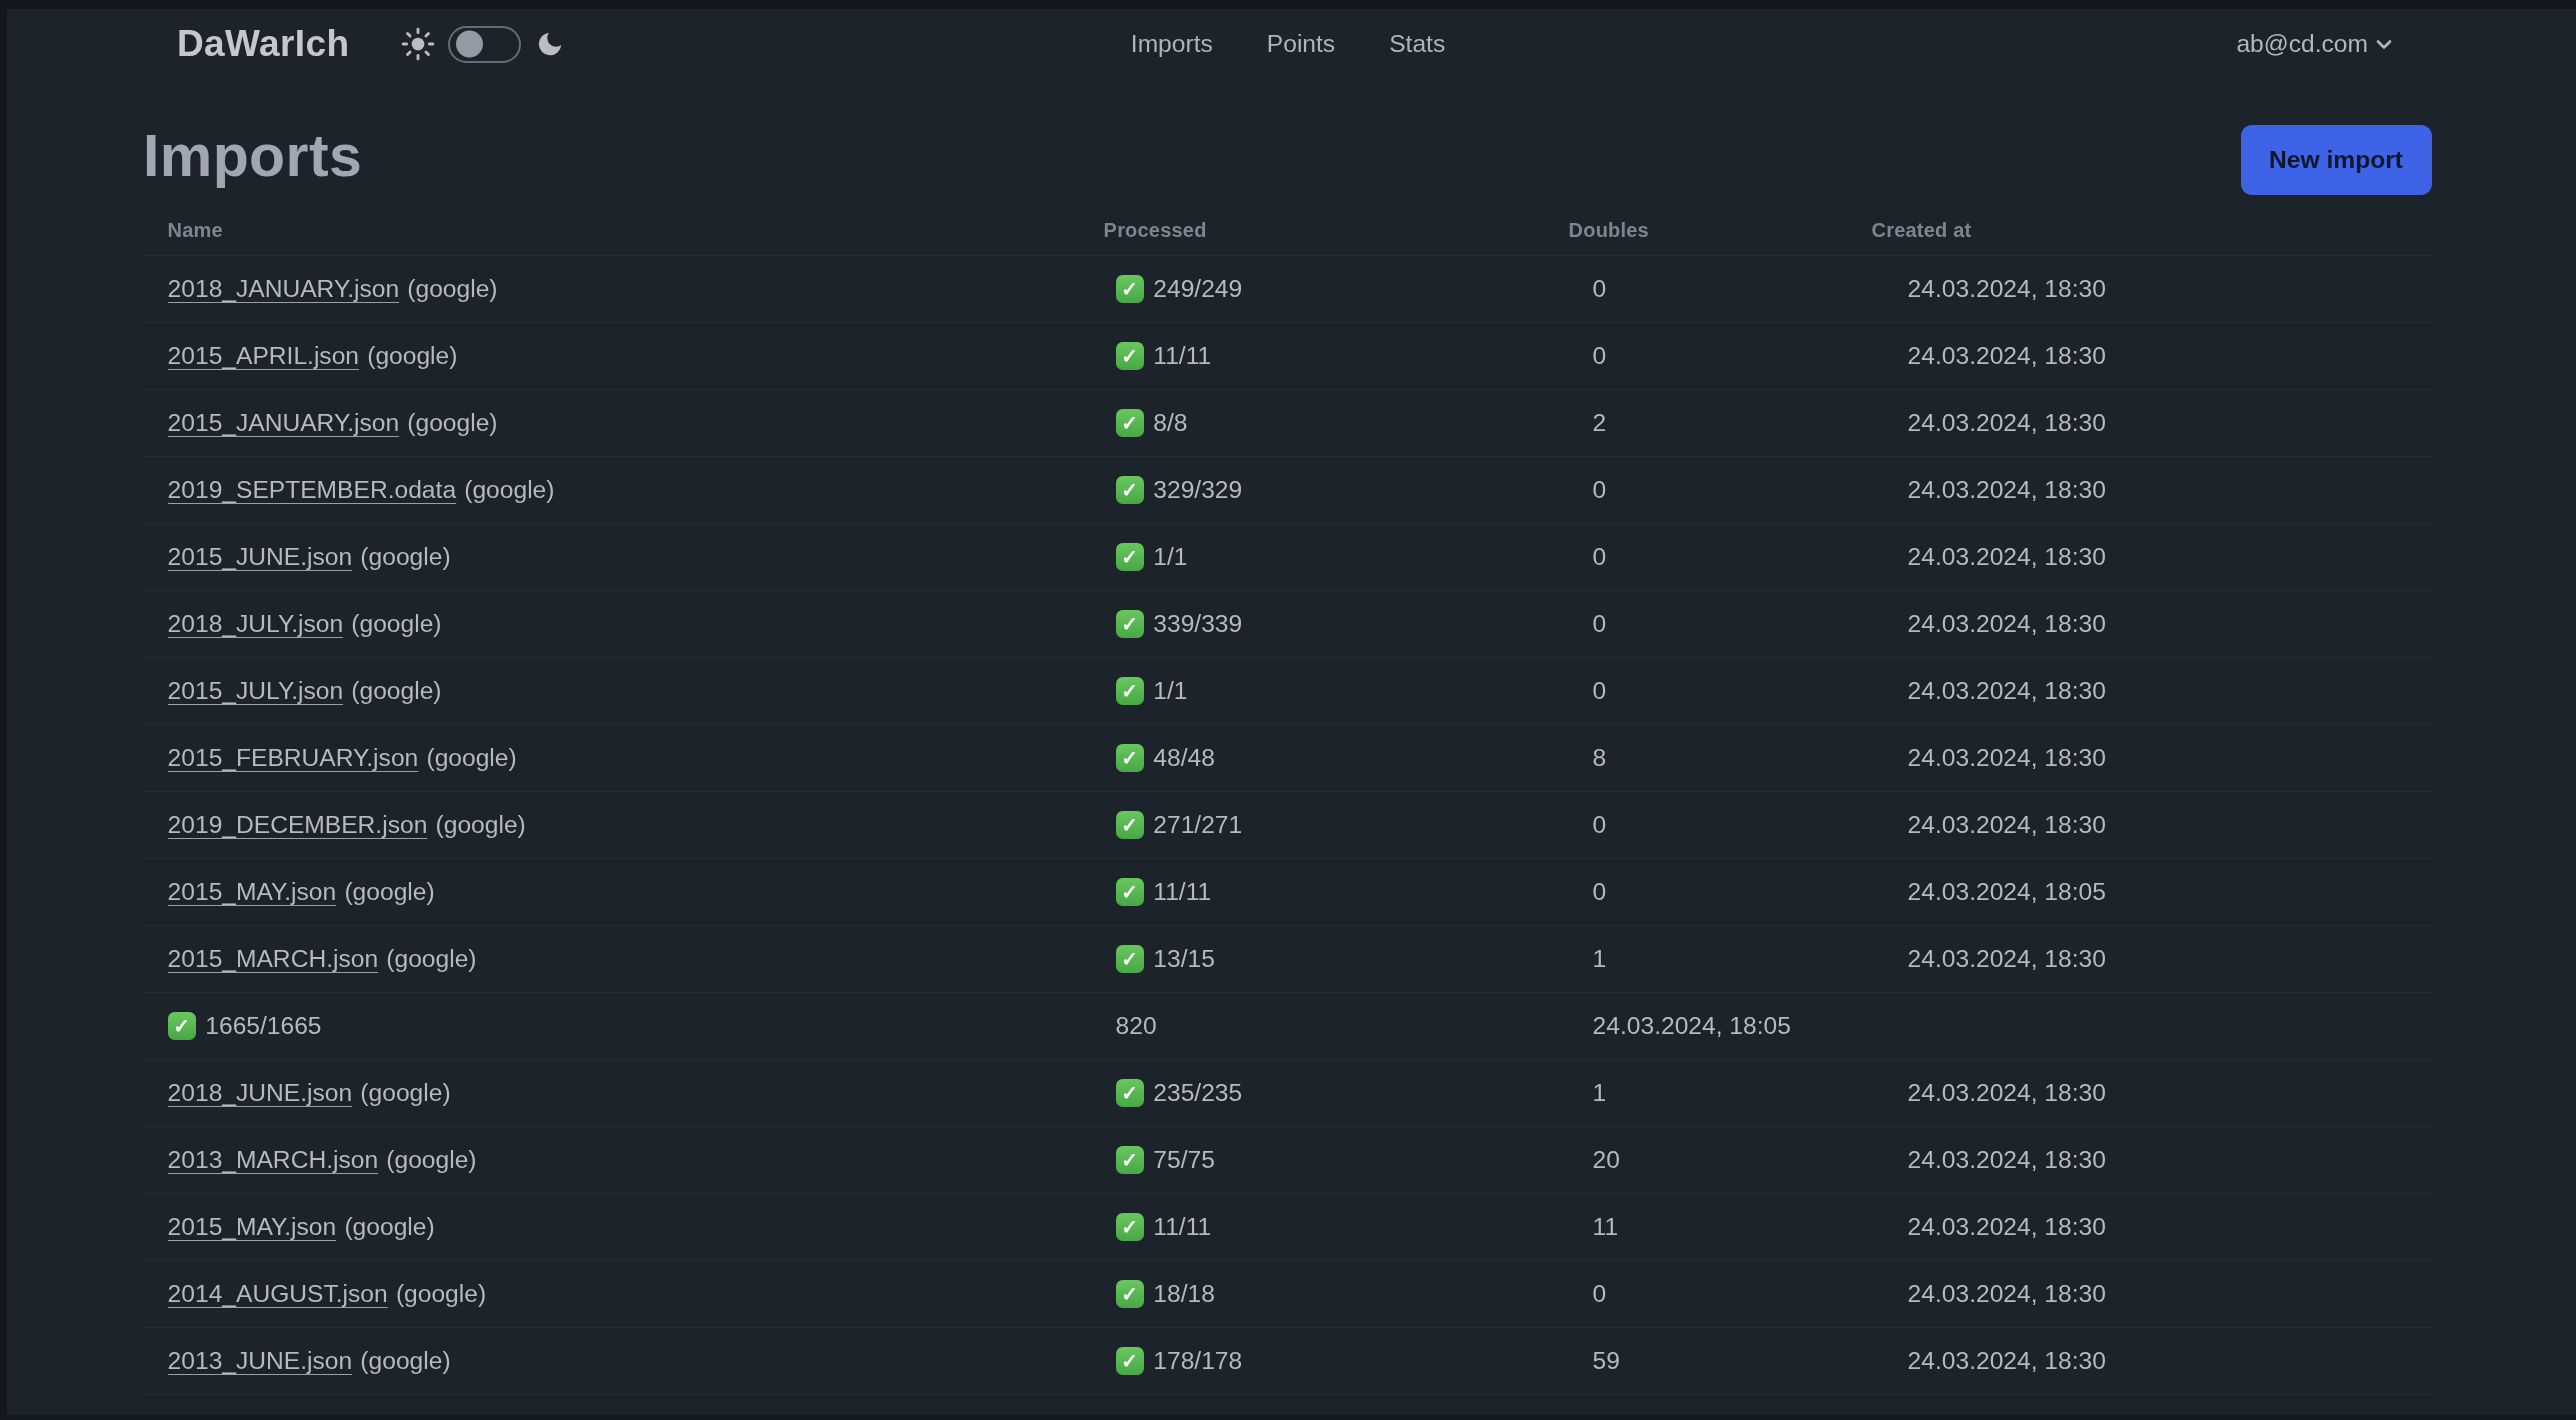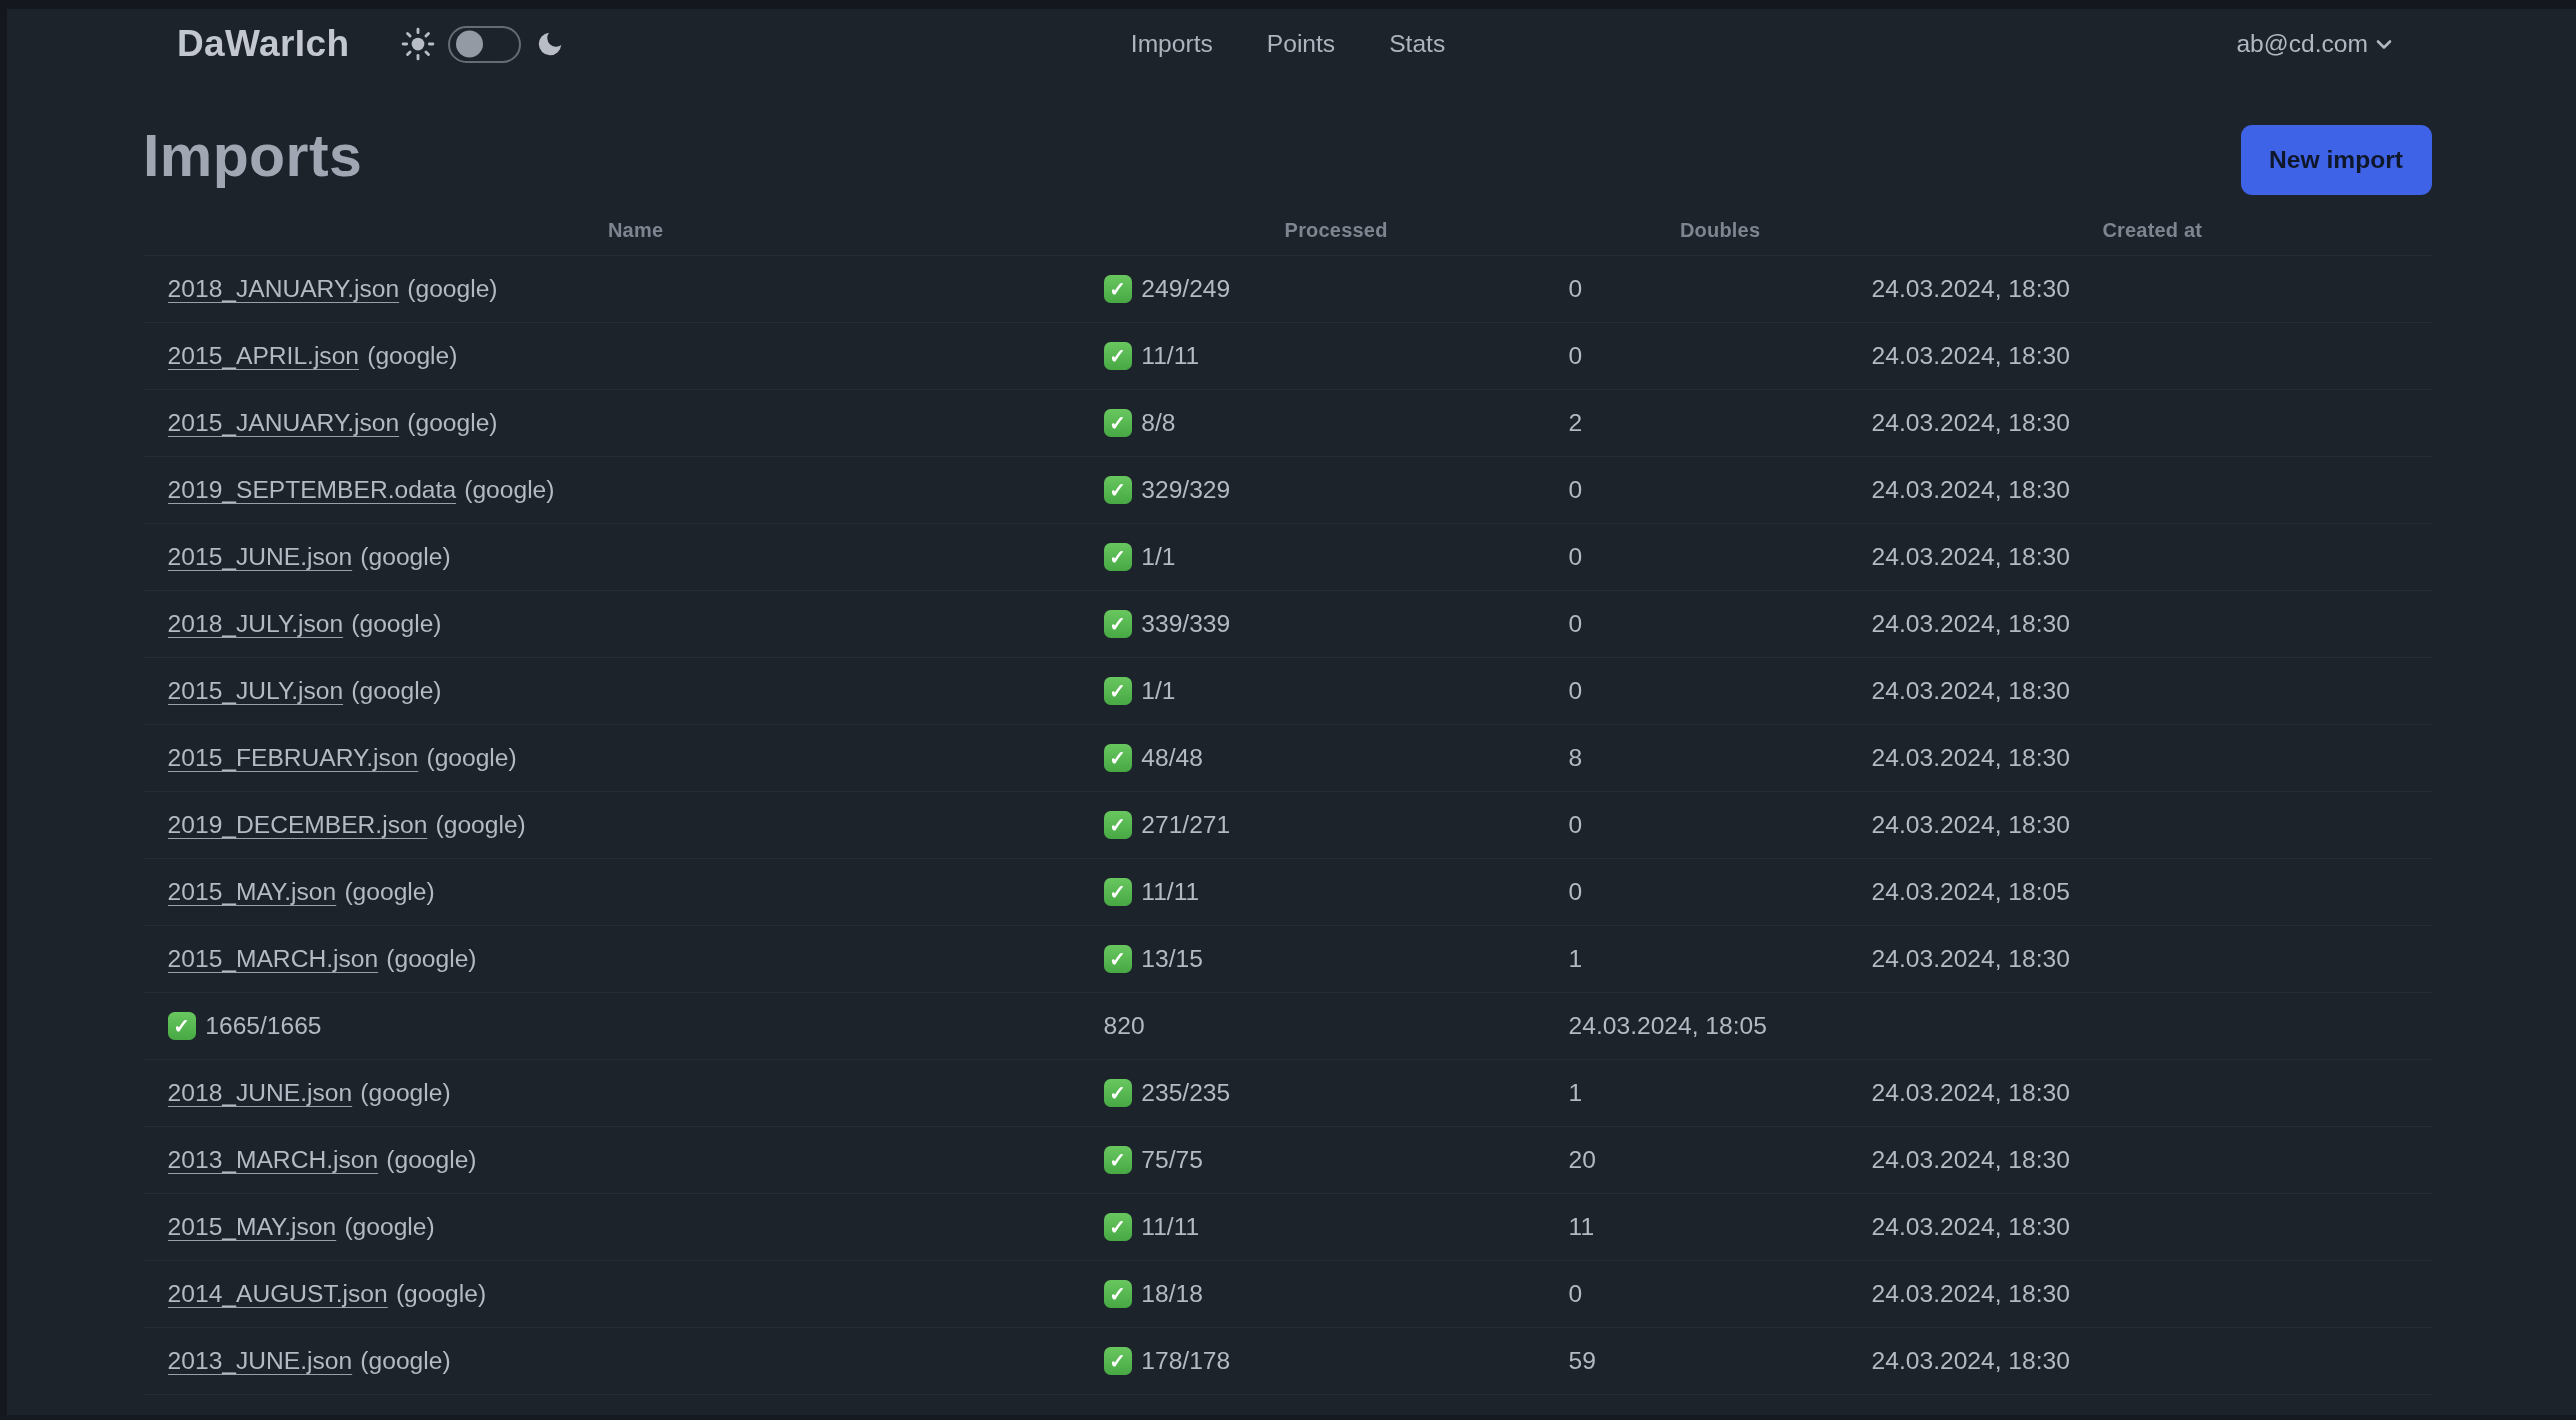--- a/index.html
+++ b/index.html
@@ -90,26 +90,25 @@
     align-items:center;
     padding-left:24.6px;
   }
   .thead{
     height:51px;
     border-bottom:1.5px solid var(--sep);
   }
   .th{
     font-size:20px;font-weight:700;color:var(--text-dim);
     letter-spacing:0.2px;
-    text-align:center;
   }
   .trow{
     height:67px;
     border-bottom:1.5px solid var(--sep);
-    font-size:24.6px;color:var(--text);
+    font-size:24.6px;color:var(--text);gap:12px;
   }
   .trow:last-child{border-bottom:none;}
   .file-cell{white-space:nowrap;overflow:hidden;}
   .file-link{
     color:var(--text);
     text-decoration:underline;
     text-decoration-thickness:1.5px;
     text-underline-offset:4.5px;
     text-decoration-color:#99a0aa;
     cursor:pointer;

